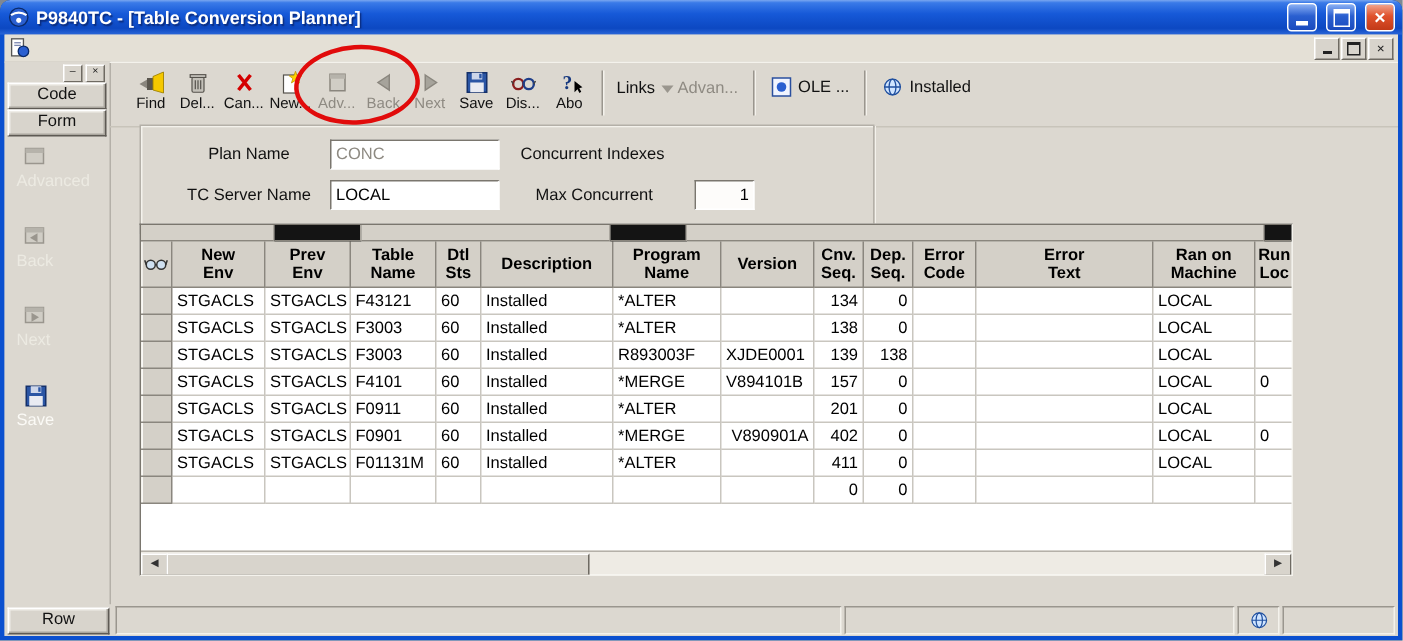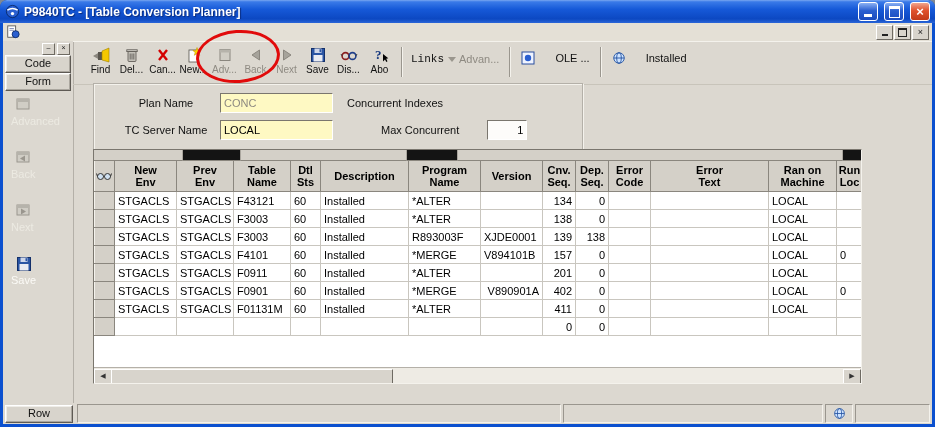--- a/index.html
+++ b/index.html
@@ -33,30 +33,30 @@
   .exit-label{color:#fbfaf6;font-size:11px;}
   .exit.disabled .exit-label{color:#ecead f2;}
   .exit.disabled .exit-label{color:#eceae2;}
   .toolbar{position:absolute;left:70px;top:18px;right:0;height:40px;display:flex;align-items:flex-start;padding:2px 0 0 12px;border-top:1px solid #f4f2ec;border-bottom:1px solid #c8c4ba;}
   .tb-group{display:inline-flex;}
   .tb-btn{width:31px;height:36px;display:inline-flex;flex-direction:column;align-items:center;padding-top:3px;font-size:10px;color:#111;}
   .tb-btn .icon{width:18px;height:16px;display:flex;align-items:center;justify-content:center;}
   .tb-label{margin-top:1px;white-space:nowrap;}
   .tb-btn.disabled{color:#8e8a82;}
   .tb-sep{width:0;height:30px;border-left:1px solid #9a968e;border-right:1px solid #f4f2ec;margin:3px 6px 0 6px;}
-  .links-label{margin:9px 3px 0 2px;color:#111;font-family:Liberation Mono, monospace;}
+  .links-label{margin:9px 3px 0 2px;color:#111;}
   .links-arrow{margin-top:11px;}
   .links-value{margin:9px 4px 0 2px;color:#8e8a82;}
-  .flat-btn{display:inline-flex;align-items:center;gap:20px;margin:7px 4px 0 4px;color:#111;}
+  .flat-btn{display:inline-flex;align-items:center;gap:4px;margin:7px 4px 0 4px;color:#111;}
   .flat-btn .icon{width:14px;height:14px;display:flex;align-items:center;justify-content:center;}
   .annotation{position:absolute;left:193px;top:7px;width:78px;height:47px;border:3px solid #e10b0b;border-radius:50%;transform:rotate(-4deg);pointer-events:none;z-index:99;}
   .formpanel{position:absolute;left:90px;top:60px;width:470px;height:62px;border:1px solid #b4b0a8;box-shadow:inset 1px 1px 0 #f4f2ec,1px 1px 0 #f4f2ec;padding:9px 0 0 18px;}
   .frow{display:flex;align-items:center;height:20px;margin-bottom:7px;}
   .flabel{color:#111;text-align:center;}
-  .field{height:18px;border:1px solid;border-color:#7a766e #fff #fff #7a766e;background:#fef9c3;font-size:11px;font-family:inherit;padding:0 3px;color:#000;outline:none;}
+  .field{height:18px;border:1px solid;border-color:#7a766e #fff #fff #7a766e;background:#ffffff;font-size:11px;font-family:inherit;padding:0 3px;color:#000;outline:none;}
   .field.disabled{color:#8e8a82;}
   .field.num{text-align:right;background:#fdfcfa;}
   .grid{position:absolute;left:90px;top:126px;width:767px;height:233px;background:#fff;border:1px solid;border-color:#7a766e #f4f2ec #f4f2ec #7a766e;overflow:hidden;}
   .grid-strip{height:10px;display:flex;background:#d4d0c8;}
   .seg{border-right:1px solid #aaa69e;border-bottom:1px solid #8a867e;background:#d4d0c8;height:100%;flex:none;}
   .seg.dark{background:#141414;}
   .grid-table{border-collapse:collapse;table-layout:fixed;width:768px;font-size:11px;}
   .grid-table th{background:#d4d0c8;font-weight:bold;text-align:center;white-space:pre-line;height:30px;line-height:12px;padding:0 1px;
     border-top:1px solid #f4f2ec;border-left:1px solid #f4f2ec;border-right:1px solid #8a867e;border-bottom:1px solid #8a867e;}
   .grid-table td{height:17px;border-right:1px solid #c9c6bf;border-bottom:1px solid #c9c6bf;padding:0 3px;white-space:nowrap;overflow:hidden;color:#000;background:#fff;}
@@ -304,21 +304,21 @@
 
     <div class="formpanel">
       <div class="frow">
         <span class="flabel" style="width:108px">Plan Name</span>
         <input class="field disabled" style="width: 105px;" readonly="" value="CONC">
         <span class="flabel" style="margin-left:14px">Concurrent Indexes</span>
       </div>
       <div class="frow">
         <span class="flabel" style="width:108px">TC Server Name</span>
         <input class="field" style="width: 105px;" readonly="" value="LOCAL">
-        <span class="flabel" style="margin-left:48px">Max Concurrent</span>
+        <span class="flabel" style="margin-left:24px">Max Concurrent</span>
         <input class="field num" style="width: 32px; margin-left: 28px;" readonly="" value="1">
       </div>
     </div>
 
     <div class="grid">
       <div class="grid-strip">
           <span class="seg" style="width: 88px;"></span>
           <span class="seg dark" style="width: 57px;"></span>
           <span class="seg" style="width: 165px;"></span>
           <span class="seg dark" style="width: 50px;"></span>

